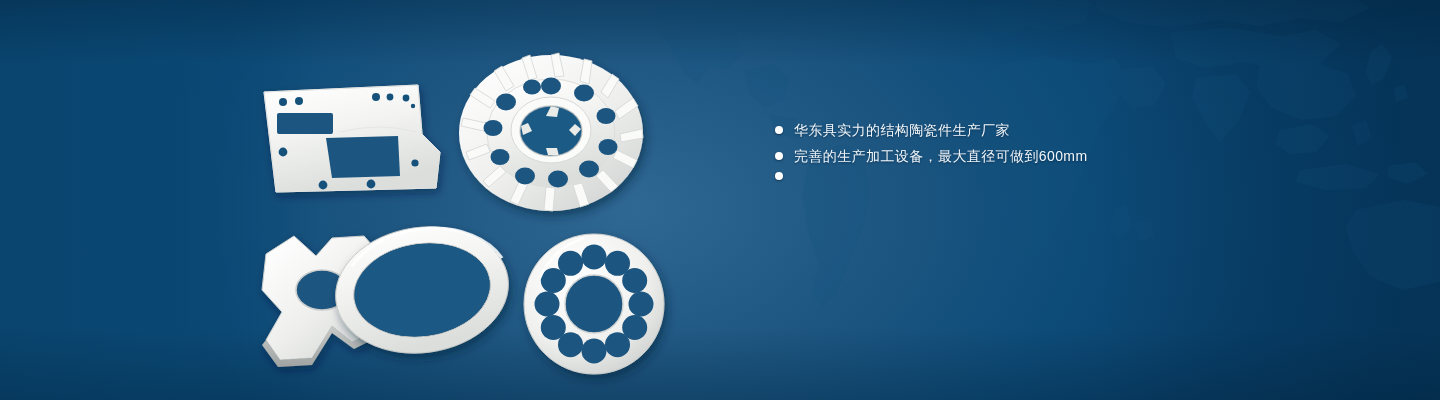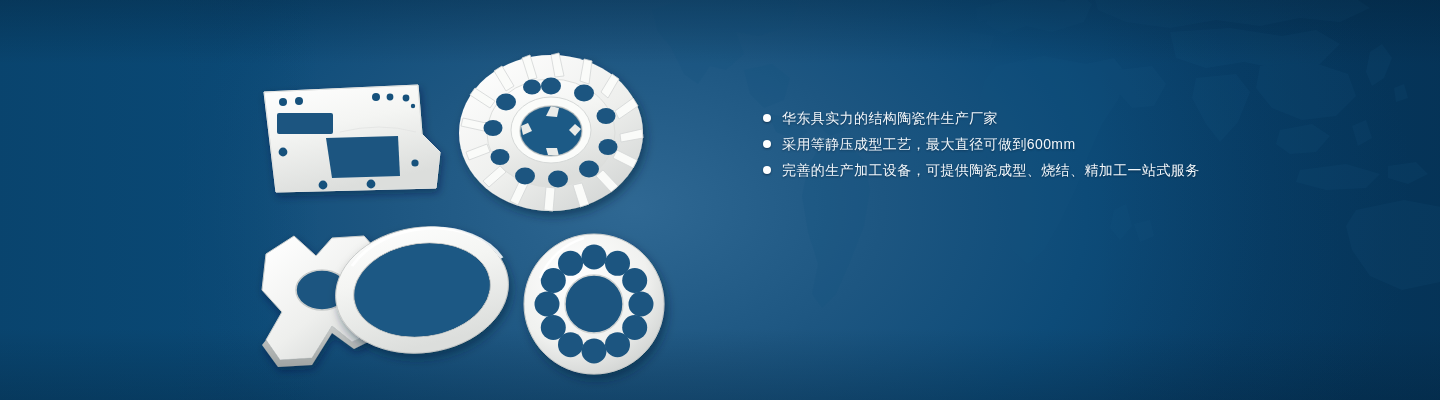--- a/index.html
+++ b/index.html
@@ -42,21 +42,21 @@
   
   .copy{
     position:absolute;left:763px;top:108px;width:560px;
   }
   .headline{
     color:#ffffff;font-size:30px;line-height:40px;font-weight:400;
     letter-spacing:1.5px;margin:0 0 22px 0;
     text-shadow:0 1px 3px rgba(0,20,40,.45);
     white-space:nowrap;
   }
-  .bullets{list-style:none;margin:0;padding:0;}
+  .bullets{list-style:none;margin:12px;padding:0;}
   .bullets li{
     display:flex;align-items:center;
     color:#f2f7fb;font-size:14px;line-height:20px;
     margin-bottom:6px;letter-spacing:.4px;
     text-shadow:0 1px 2px rgba(0,20,40,.45);
     white-space:nowrap;
   }
   .dot{
     width:8px;height:8px;border-radius:50%;
     background:#ffffff;flex:0 0 8px;margin-right:11px;
@@ -285,22 +285,21 @@
   </div>
 
   <div class="copy">
     <ul class="bullets">
       <li>
         <span class="dot"></span>
         <span>华东具实力的结构陶瓷件生产厂家</span>
       </li>
       <li>
         <span class="dot"></span>
-        <span>采用等静压成型工艺，最大直径可做到600mm</span>
+        <span>完善的生产加工设备，最大直径可做到600mm</span>
       </li>
       <li>
         <span class="dot"></span>
-        <span>完善的生产加工设备，可提供陶瓷成型、烧结、精加工一站式服务</span>
       </li>
     </ul>
   </div>
 
 </div>
 
 </body></html>

